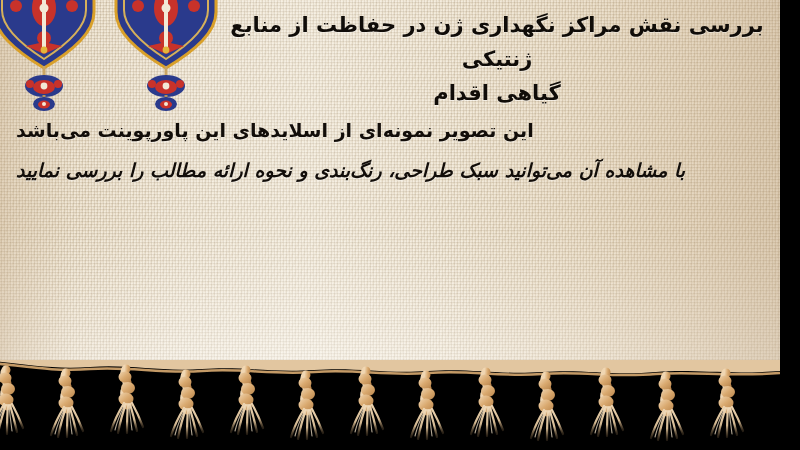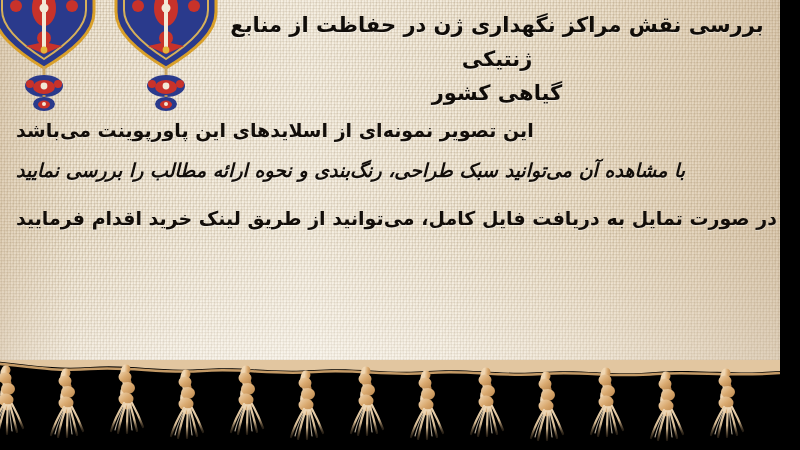--- a/index.html
+++ b/index.html
@@ -247,27 +247,26 @@
       <g transform="translate(58,158)">
         <ellipse cx="0" cy="0" rx="11" ry="7" fill="#2a3a8c"></ellipse>
         <ellipse cx="0" cy="0.5" rx="6" ry="4" fill="#c8322a"></ellipse>
         <circle cx="0" cy="0" r="2" fill="#f2e9d6"></circle>
       </g>
     </g>
   </svg>
 
   <div class="title">
     <div>بررسی نقش مراکز نگهداری ژن در حفاظت از منابع ژنتیکی</div>
-    <div>گیاهی کشور</div>
+    <div>گیاهی اقدام</div>
   </div>
 
   <div class="body-block">
     <div class="body-line l1">این تصویر نمونه‌ای از اسلایدهای این پاورپوینت می‌باشد</div>
     <div class="body-line l2">با مشاهده آن می‌توانید سبک طراحی، رنگ‌بندی و نحوه ارائه مطالب را بررسی نمایید</div>
-    <div class="body-line l3">در صورت تمایل به دریافت فایل کامل، می‌توانید از طریق لینک خرید اقدام فرمایید</div>
   </div>
 
   <svg class="fringe" viewBox="0 0 800 90" preserveAspectRatio="none">
     <defs>
       <linearGradient id="knotGrad" x1="0" y1="0" x2="1" y2="1">
         <stop offset="0%" stop-color="#f0d6b2"></stop>
         <stop offset="50%" stop-color="#d9a96f"></stop>
         <stop offset="100%" stop-color="#b9854c"></stop>
       </linearGradient>
       <linearGradient id="tailGrad" x1="0" y1="0" x2="0" y2="1">

